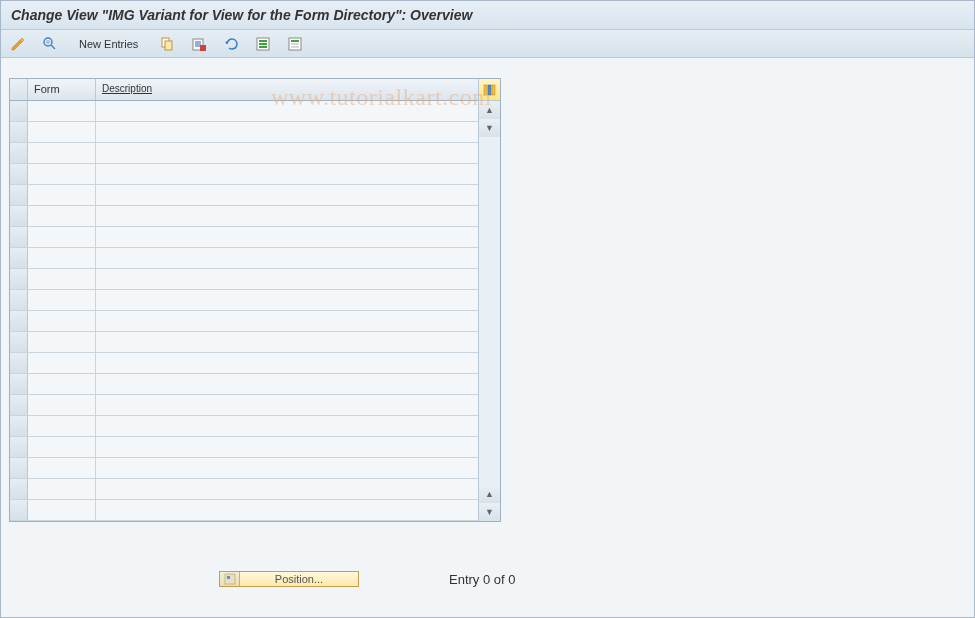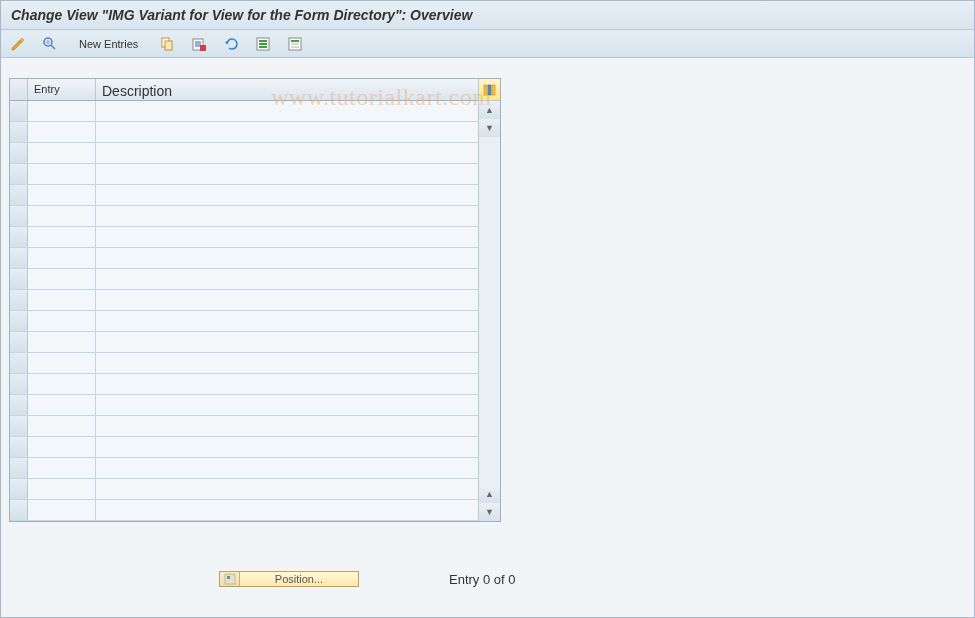--- a/index.html
+++ b/index.html
@@ -88,22 +88,23 @@
     .th-form {
       width: 68px;
       border-right: 1px solid #b8c8d8;
       padding: 4px 6px;
       font-size: 11px;
       color: #333;
     }
     .th-desc {
       flex: 1;
       padding: 4px 6px;
-      font-size: 14px;
-      color: #333;
+      font-size: 10px;
+      color: #333;
+      text-decoration: underline;
     }
     .table-body {
       height: 420px;
     }
     .table-row {
       display: flex;
       height: 21px;
       border-bottom: 1px solid #c8d4de;
       background: #eef3f7;
     }
@@ -252,21 +253,21 @@
   </span>
 </div>
 
 <div class="content-area">
   <div class="watermark">www.tutorialkart.com</div>
 
   <div class="table-container">
     <div class="table-main">
       <div class="table-header-row">
         <div class="th-selector"></div>
-        <div class="th-form">Entry</div>
+        <div class="th-form">Form</div>
         <div class="th-desc">Description</div>
       </div>
       <div class="table-body" id="table-body">
           <div class="table-row">
             <div class="td-selector"></div>
             <div class="td-form"></div>
             <div class="td-desc"></div>
           </div>
           <div class="table-row">
             <div class="td-selector"></div>

